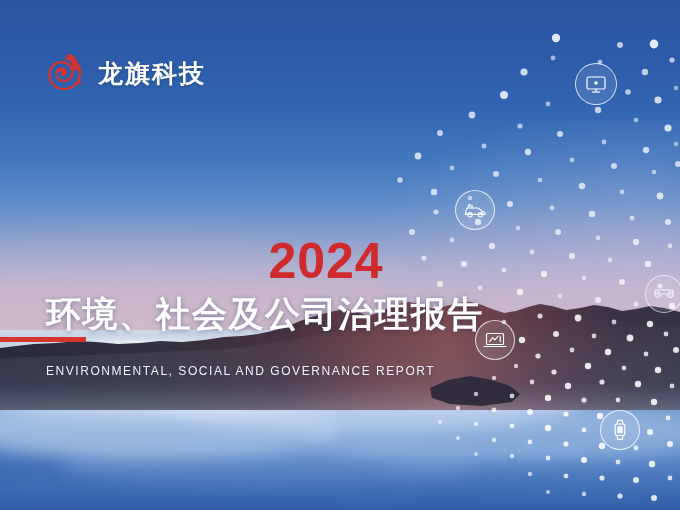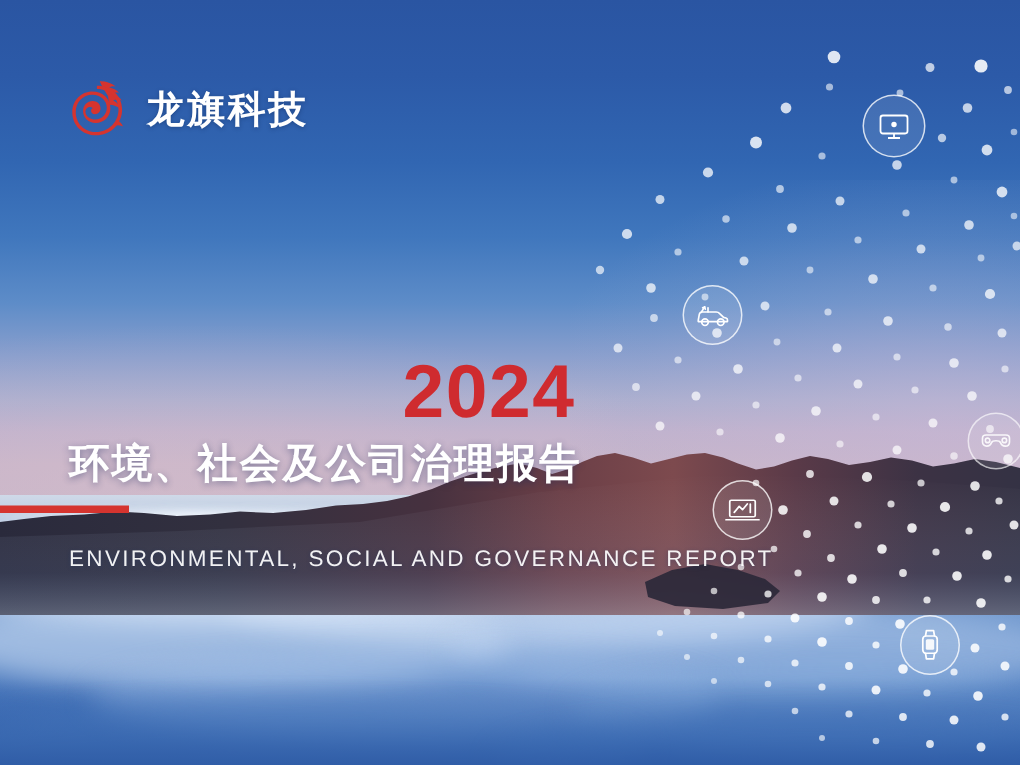--- a/index.html
+++ b/index.html
@@ -108,31 +108,31 @@
     text-shadow:0 1px 3px rgba(10,30,70,.35);
   }
 
   
   .titleblock{position:absolute;left:46px;top:236px;width:560px;}
   .year{
     color:#cf2b2f;font-size:50px;font-weight:700;line-height:1;
     letter-spacing:1px;margin:0 0 9px 0;white-space:nowrap;text-align:center;
   }
   .zh-title{
-    color:#ffffff;font-size:27px;font-weight:700;line-height:1.1;
+    color:#ffffff;font-size:35px;font-weight:700;line-height:1.1;
     letter-spacing:1.5px;margin:0;white-space:nowrap;
     text-shadow:0 1px 5px rgba(25,40,90,.45);
   }
   .divider{
     position:absolute;left:0;top:337px;width:86px;height:5px;
     background:#d5342f;
   }
   .en-title{
     position:absolute;left:46px;top:364px;
-    color:rgba(255,255,255,.93);font-size:15px;font-weight:400;
+    color:rgba(255,255,255,.93);font-size:12px;font-weight:400;
     letter-spacing:1.55px;white-space:nowrap;
     text-shadow:0 1px 3px rgba(30,50,100,.45);
   }
 </style>
 </head>
 <body>
 
 <div id="cover">
 
   <div class="sky"></div>

